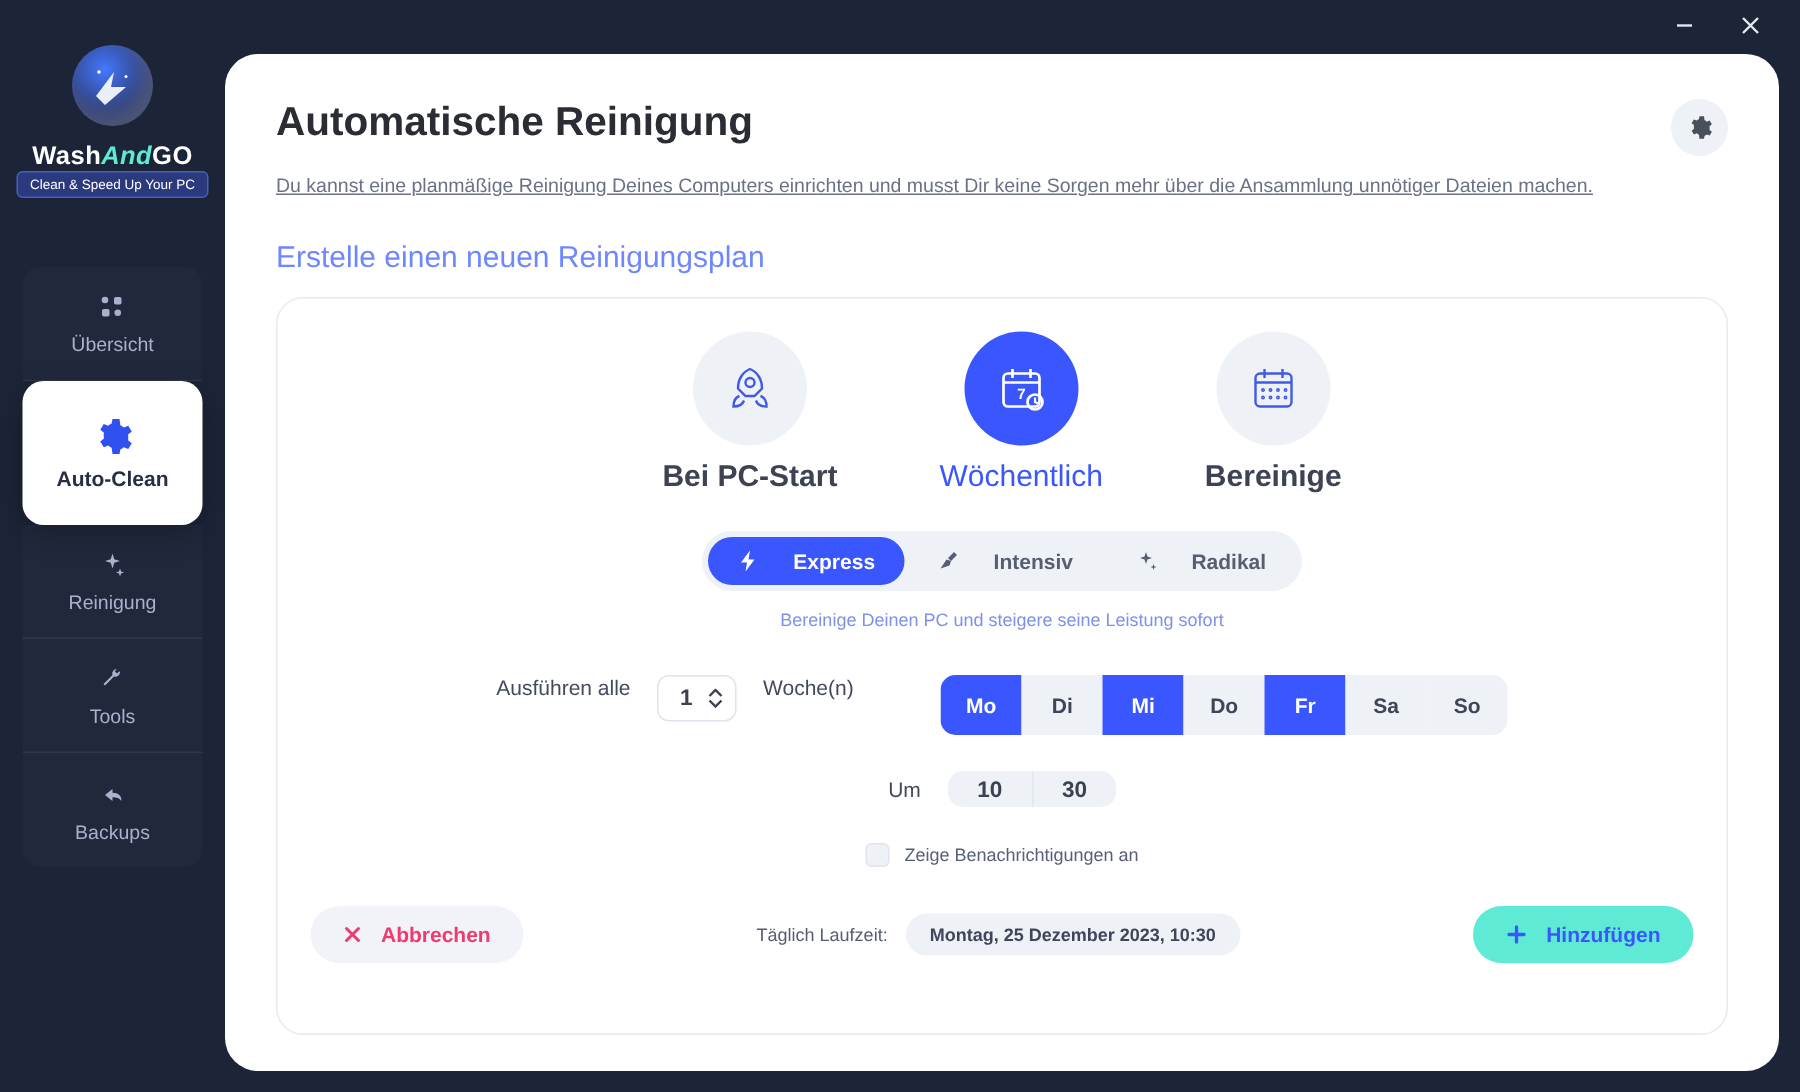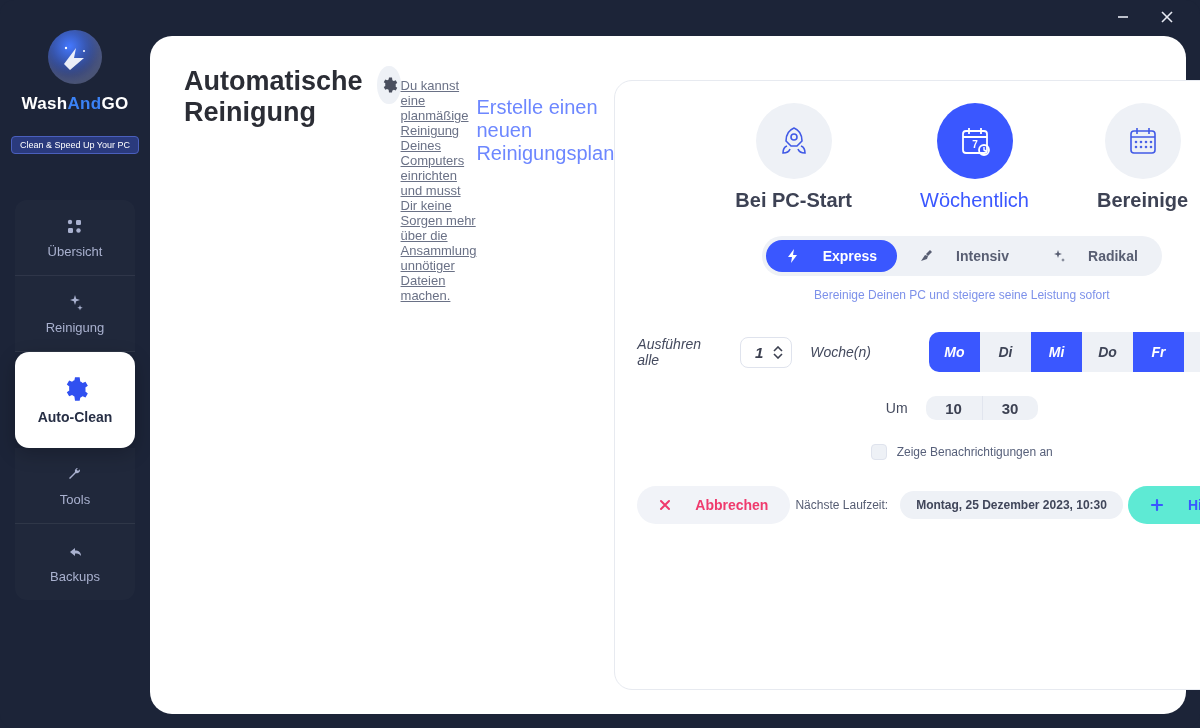--- a/index.html
+++ b/index.html
@@ -22,24 +22,24 @@
     display: flex; flex-direction: column; align-items: center; padding-top: 30px;
   }
   .logo { display: flex; flex-direction: column; align-items: center; color: #fff; }
   .logo-img {
     width: 54px; height: 54px; border-radius: 50%;
     background: radial-gradient(circle at 40% 30%, #4478ff 0%, #2d3b6f 60%, #1c2438 100%);
     position: relative; box-shadow: inset -5px -7px 12px rgba(255,255,255,.18);
     display:flex; align-items:center; justify-content:center;
   }
   .brand-name { margin-top: 10px; font-size: 17px; font-weight: 600; letter-spacing: .3px; }
-  .brand-name span.g { color: #3b82f6; }
+  .brand-name span.g { color: #5eead4; font-style: italic; }
   .brand-name b { font-weight: 800; }
   .brand-tag {
-    margin-top: 22px; background: #2a3a7d; color: #fff; font-size: 9px;
+    margin-top: 0; background: #2a3a7d; color: #fff; font-size: 9px;
     padding: 3px 8px; border-radius: 4px; border: 1px solid #4a5fbd;
   }
 
   .nav { width: 120px; margin-top: 46px; border-radius: 12px; }
   .nav-item {
     width: 120px; height: 76px; display: flex; flex-direction: column;
     align-items: center; justify-content: center; gap: 6px; color: #a9b1cf;
     border-bottom: 1px solid rgba(255,255,255,.07); cursor: pointer;
     background: rgba(255,255,255,.02);
   }
@@ -51,21 +51,21 @@
     box-shadow: 0 6px 18px rgba(0,0,0,.25); border-bottom: 0;
   }
   .nav-item.active .nav-label { color: #272f45; font-weight: 600; font-size: 14px; }
   .nav-icon { width: 22px; height: 22px; display:flex; align-items:center; justify-content:center; }
   .nav-item.active .nav-icon { width: 28px; height: 28px; }
   .nav-item.active svg { color: #3050f0; }
 
   .main {
     position: absolute; left: 150px; top: 36px; right: 14px; bottom: 14px;
     background: #fff; border-radius: 22px; padding: 30px 34px 24px 34px;
-    display: flex; flex-direction: row;
+    display: flex; flex-direction: column;
   }
   .main-header { display: flex; align-items: flex-start; justify-content: space-between; }
   .page-title { font-size: 27px; font-weight: 700; color: #2b2d35; }
   .settings-btn {
     width: 38px; height: 38px; border-radius: 50%; background: #eef1f6;
     display: flex; align-items: center; justify-content: center; color: #4a4f5e; cursor: pointer;
   }
   .sub-text { margin-top: 12px; font-size: 13px; color: #6a7186; text-decoration: underline; }
   .section-title { margin-top: 30px; color: #6d87ff; font-size: 20px; font-weight: 500; }
 
@@ -91,23 +91,22 @@
   }
   .mode {
     display: flex; align-items: center; gap: 23px; padding: 8px 20px; border-radius: 18px;
     font-size: 14px; font-weight: 700; color: #585e72; cursor: pointer;
   }
   .mode.active { background: #3a57ff; color: #fff; }
   .mode svg { display:block; }
   .mode-desc { text-align: center; margin-top: 12px; font-size: 12px; color: #7d91ea; }
 
   .run-row {
-    display: flex; align-items: center; justify-content: center; gap: 18px;
+    display: flex; align-items: flex-start; justify-content: center; gap: 18px;
     margin-top: 30px;
-    font-style: italic;
   }
   .lbl2 { font-size: 14px; color: #444a5e; }
   .spinner {
     display: flex; align-items: center; border: 1px solid #dfe3ed; border-radius: 8px;
     padding: 6px 8px 6px 14px; gap: 10px; color:#3c4050;
   }
   .spinner .val { font-size: 15px; font-weight:600; }
   .spinner .arrows { display:flex; flex-direction:column; gap:1px; cursor:pointer; }
   .spinner .arrows svg { display:block; }
 
@@ -124,21 +123,21 @@
   .time-cell {
     width: 56px; height: 24px; background:#eef1f6; display:flex; align-items:center;
     justify-content:center; font-size:15px; font-weight:700; color:#3c4152; cursor:pointer;
   }
   .time-cell + .time-cell { border-left: 1px solid #e1e5ee; }
 
   .notify-row { display:flex; align-items:center; justify-content:center; gap:10px; margin-top: 24px; font-size: 12px; color:#57607a; }
   .checkbox { width:16px; height:16px; border-radius:4px; background:#eef1f6; border:1px solid #dfe3ed; cursor:pointer; }
 
   .footer { display:flex; align-items:center; justify-content:space-between; margin-top: 26px; }
-  .btn { display:flex; align-items:center; gap:24px; padding: 11px 22px; border-radius: 22px; font-weight:700; font-size:14px; cursor:pointer; }
+  .btn { display:flex; align-items:center; gap:13px; padding: 11px 22px; border-radius: 22px; font-weight:700; font-size:14px; cursor:pointer; }
   .btn-cancel { background:#f1f3f8; color:#ef3a6d; }
   .btn-add { background:#5eead4; color:#3a57ff; }
   .next-run { display:flex; align-items:center; gap:12px; }
   .next-run-label { font-size: 12px; color:#565d73; }
   .next-run-val { background:#eef1f6; border-radius: 16px; padding: 7px 16px; font-size: 12px; font-weight:700; color:#40465a; }
 </style>
 </head>
 <body>
 
 <div class="window">
@@ -177,36 +176,36 @@
         <div class="nav-icon">
           <svg width="18" height="18" viewBox="0 0 18 18" fill="currentColor">
               <circle cx="4" cy="4" r="2.2"></circle>
               <rect x="10" y="2" width="5" height="5" rx="1.2"></rect>
               <rect x="2" y="10" width="5" height="5" rx="1.2"></rect>
               <circle cx="12.5" cy="12.5" r="2.2"></circle>
             </svg>
         </div>
         <div class="nav-label">Übersicht</div>
       </div>
+      <div class="nav-item active">
+        <div class="nav-icon">
+          <svg width="28" height="28" viewBox="0 0 24 24" fill="currentColor">
+              <path d="M12 8a4 4 0 100 8 4 4 0 000-8zm9 4a7 7 0 00-.1-1.2l2.1-1.6-2-3.4-2.5 1a7 7 0 00-2-1.2L16 2h-4l-.5 2.6a7 7 0 00-2 1.2l-2.5-1-2 3.4 2.1 1.6A7 7 0 007 12c0 .4 0 .8.1 1.2L5 14.8l2 3.4 2.5-1a7 7 0 002 1.2L12 22h4l.5-2.6a7 7 0 002-1.2l2.5 1 2-3.4-2.1-1.6c.1-.4.1-.8.1-1.2z"></path>
+            </svg>
+        </div>
+        <div class="nav-label">Auto-Clean</div>
+      </div>
       <div class="nav-item">
         <div class="nav-icon">
           <svg width="18" height="18" viewBox="0 0 18 18" fill="currentColor">
               <path d="M9 1l1.2 3.8L14 6l-3.8 1.2L9 11 7.8 7.2 4 6l3.8-1.2z"></path>
               <path d="M14 11l.7 2 2 .7-2 .7-.7 2-.7-2-2-.7 2-.7z"></path>
             </svg>
         </div>
         <div class="nav-label">Reinigung</div>
-      </div>
-      <div class="nav-item active">
-        <div class="nav-icon">
-          <svg width="28" height="28" viewBox="0 0 24 24" fill="currentColor">
-              <path d="M12 8a4 4 0 100 8 4 4 0 000-8zm9 4a7 7 0 00-.1-1.2l2.1-1.6-2-3.4-2.5 1a7 7 0 00-2-1.2L16 2h-4l-.5 2.6a7 7 0 00-2 1.2l-2.5-1-2 3.4 2.1 1.6A7 7 0 007 12c0 .4 0 .8.1 1.2L5 14.8l2 3.4 2.5-1a7 7 0 002 1.2L12 22h4l.5-2.6a7 7 0 002-1.2l2.5 1 2-3.4-2.1-1.6c.1-.4.1-.8.1-1.2z"></path>
-            </svg>
-        </div>
-        <div class="nav-label">Auto-Clean</div>
       </div>
       <div class="nav-item">
         <div class="nav-icon">
           <svg width="18" height="18" viewBox="0 0 18 18" fill="currentColor">
               <path d="M14 4a3 3 0 01-4 3L4 13l-1-1 6-6a3 3 0 013-4l-1.5 1.5L12 5l1.5-1.5z"></path>
             </svg>
         </div>
         <div class="nav-label">Tools</div>
       </div>
       <div class="nav-item">
@@ -340,21 +339,21 @@
       </div>
 
       <div class="footer">
         <div class="btn btn-cancel">
           <svg width="12" height="12" viewBox="0 0 12 12">
               <path d="M2 2l8 8M10 2l-8 8" stroke="currentColor" stroke-width="2" fill="none" stroke-linecap="round"></path>
             </svg>
           <span>Abbrechen</span>
         </div>
         <div class="next-run">
-          <span class="next-run-label">Nächste Laufzeit:</span>
+          <span class="next-run-label">Täglich Laufzeit:</span>
           <span class="next-run-val">Montag, 25 Dezember 2023, 10:30</span>
         </div>
         <div class="btn btn-add">
           <svg width="14" height="14" viewBox="0 0 14 14">
               <path d="M7 2v10M2 7h10" stroke="currentColor" stroke-width="2.2" fill="none" stroke-linecap="round"></path>
             </svg>
           <span>Hinzufügen</span>
         </div>
       </div>
 

